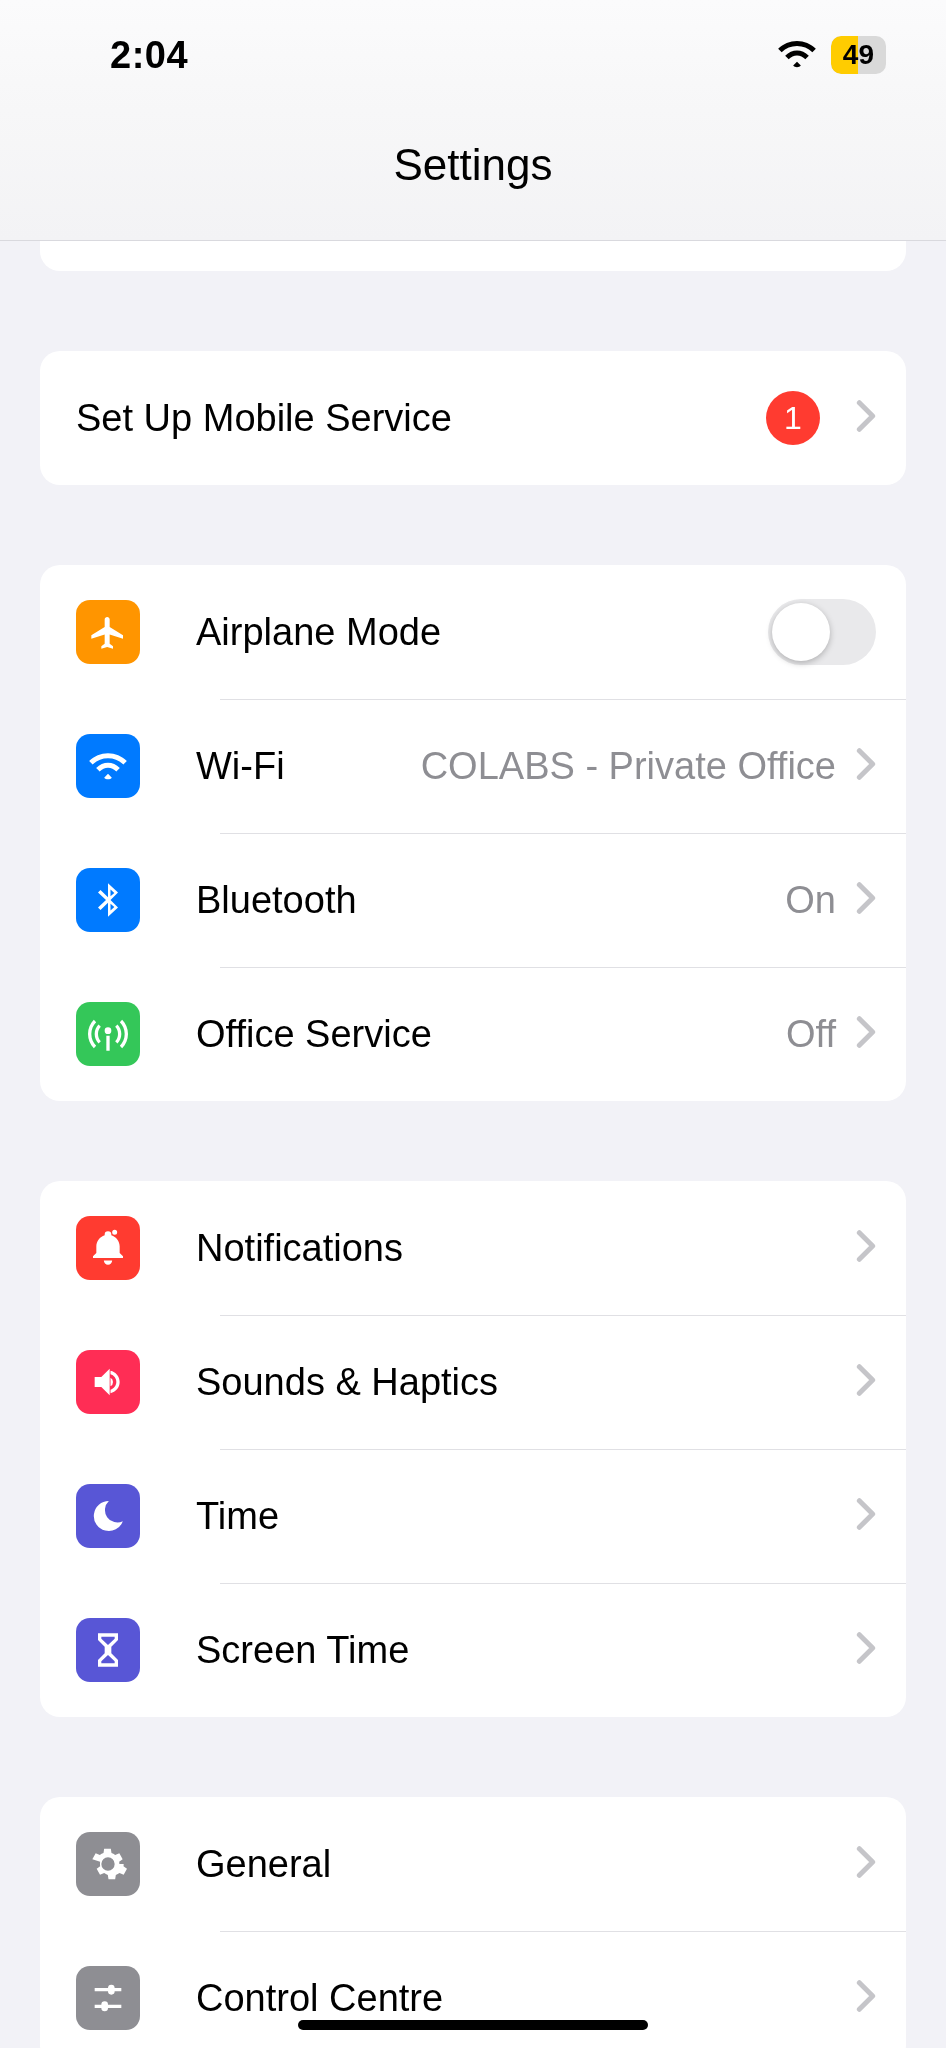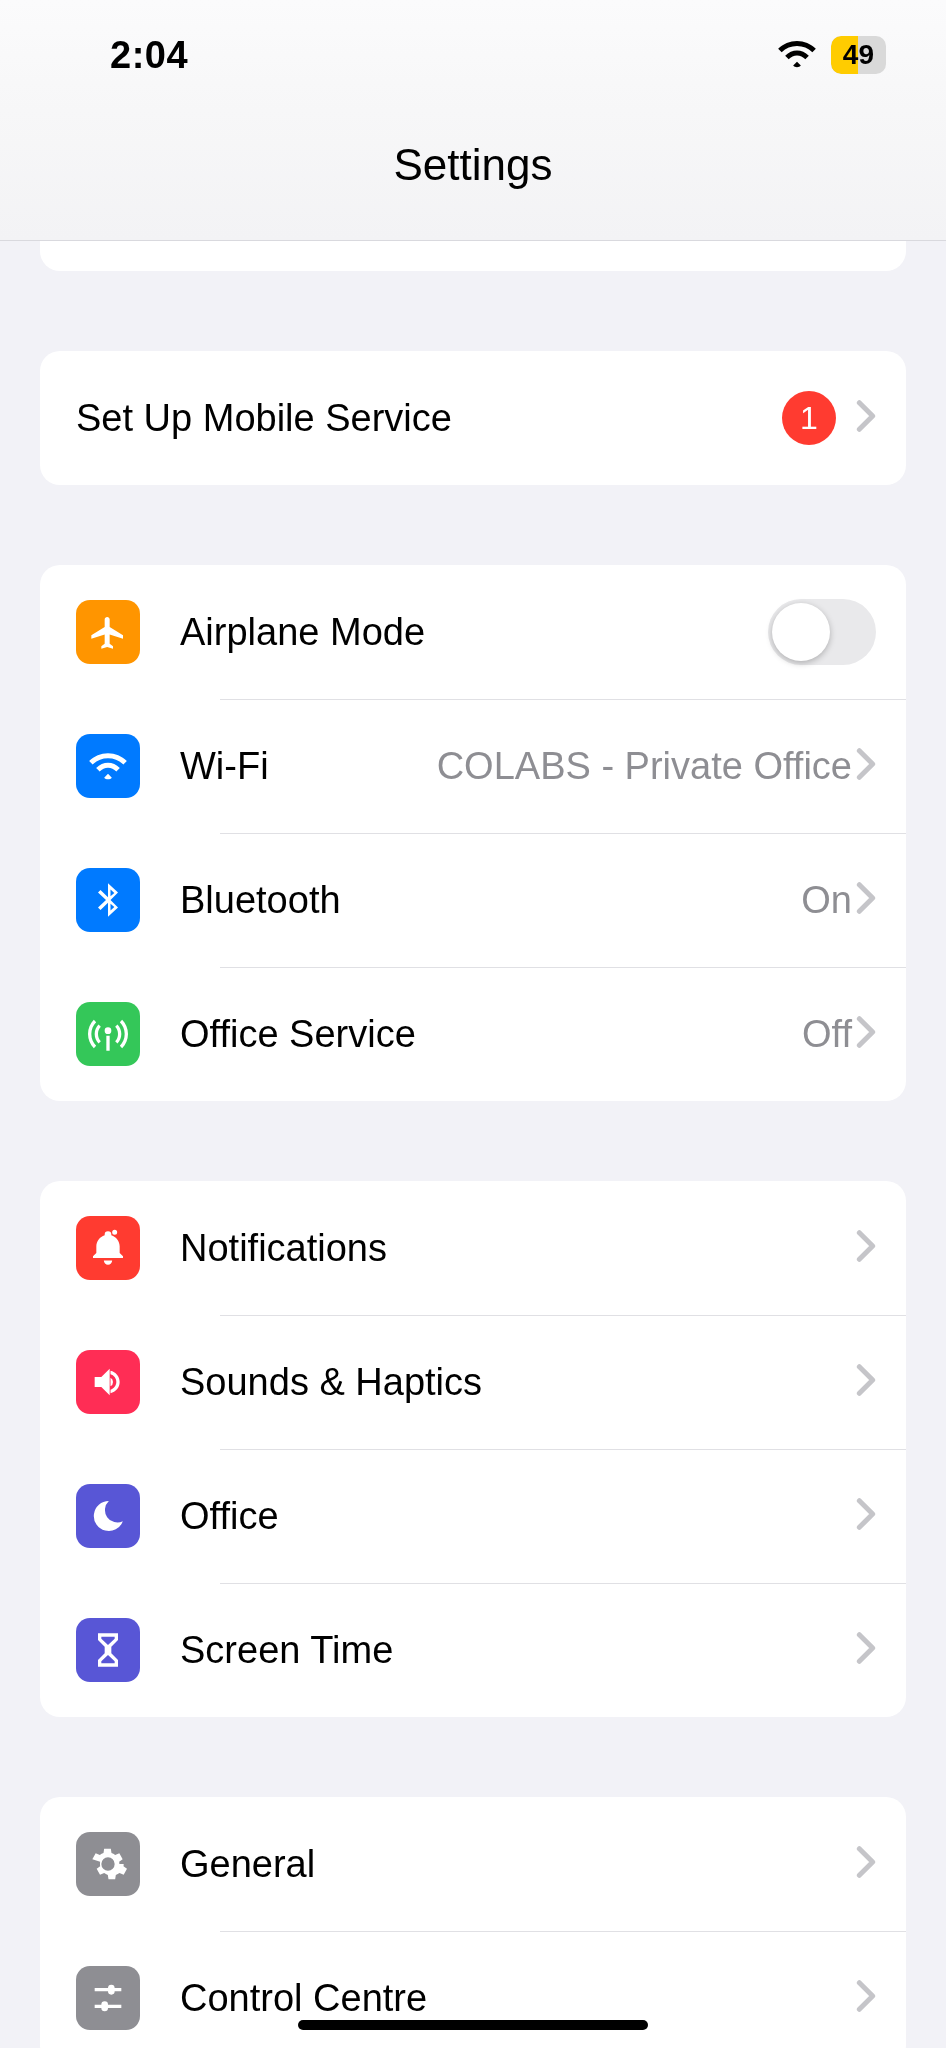--- a/index.html
+++ b/index.html
@@ -60,20 +60,21 @@
     border-radius: 20px;
     margin-bottom: 80px;
     overflow: hidden;
   }
   .row {
     display: flex;
     align-items: center;
     min-height: 134px;
     padding: 0 30px 0 36px;
     position: relative;
+    gap: 16px;
   }
   .row + .row::before {
     content: "";
     position: absolute;
     left: 180px; right: 0; top: 0;
     height: 1px;
     background: #e0e0e4;
   }
   .icon-box {
     width: 64px; height: 64px;
@@ -240,21 +241,21 @@
             <path fill="none" stroke="currentColor" stroke-width="3" stroke-linecap="round" stroke-linejoin="round" d="M2 2l8 8-8 8"></path>
           </svg>
       </span>
     </div>
     <div class="row">
       <span class="icon-box" style="background:#5856d6">
         <svg width="40" height="40" viewBox="0 0 24 24">
             <path fill="#fff" d="M12.5 3a9 9 0 108.4 12.2A7.5 7.5 0 0112.5 3z"></path>
           </svg>
       </span>
-      <span class="label">Office</span>
+      <span class="label">Time</span>
       <span class="chevron">
         <svg width="20" height="34" viewBox="0 0 12 20">
             <path fill="none" stroke="currentColor" stroke-width="3" stroke-linecap="round" stroke-linejoin="round" d="M2 2l8 8-8 8"></path>
           </svg>
       </span>
     </div>
     <div class="row">
       <span class="icon-box" style="background:#5856d6">
         <svg width="40" height="40" viewBox="0 0 24 24">
             <path fill="#fff" d="M6 2h12v4l-4 4v4l4 4v4H6v-4l4-4v-4L6 6V2zm2 2v1.2L12 9l4-3.8V4H8zm0 16h8v-1.2L12 15l-4 3.8V20z"></path>

